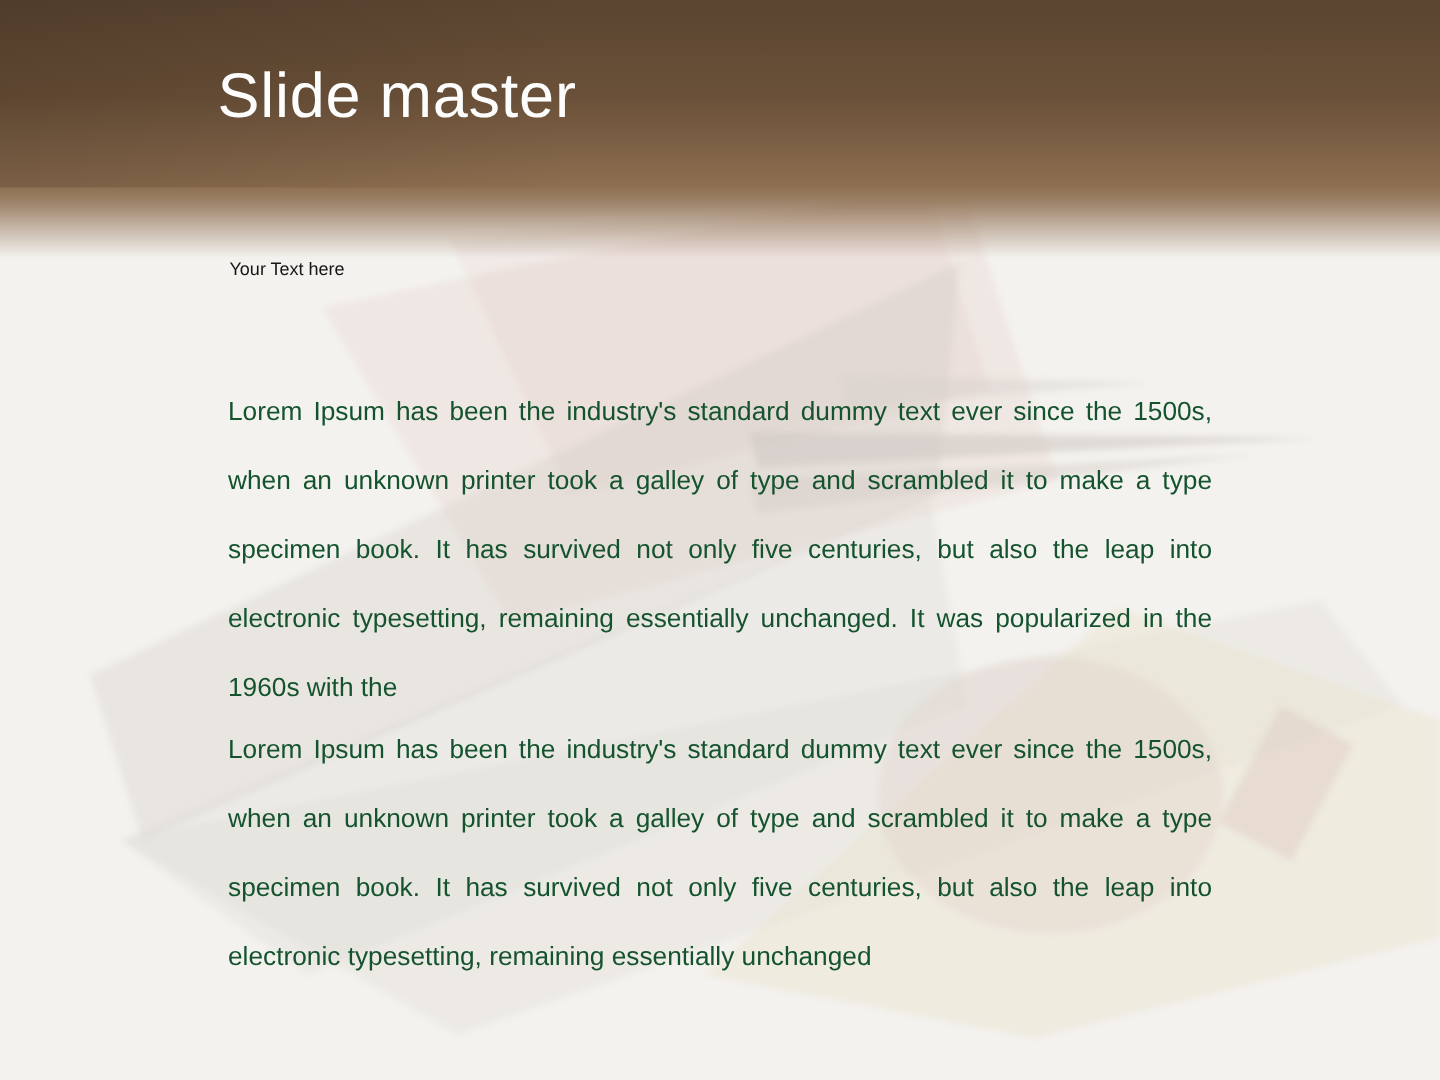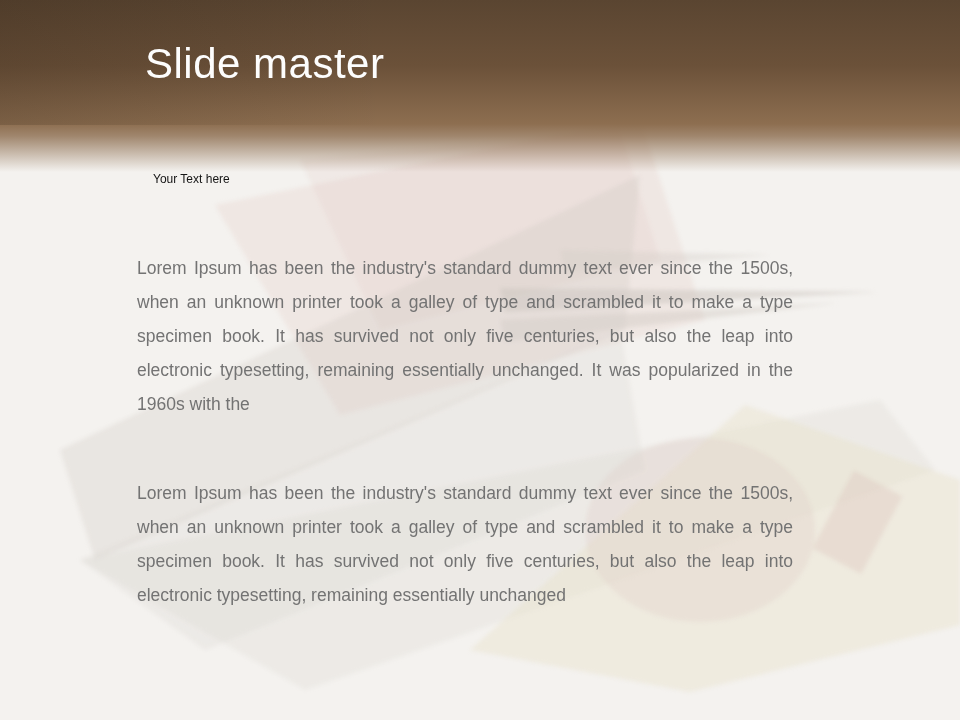--- a/index.html
+++ b/index.html
@@ -55,27 +55,27 @@
   .text-placeholder {
     position: absolute;
     left: 153px;
     top: 172px;
     width: 656px;
     font-size: 12px;
     color: #151515;
   }
   .body-para {
     position: absolute;
-    left: 137px;
+    left: 152px;
     width: 656px;
     margin: 0;
     font-size: 17.5px;
-    line-height: 34px;
+    line-height: 46px;
     text-align: justify;
-    color: #737373;
+    color: #14532d;
   }
   .body-para-1 { top: 251px; }
   .body-para-2 { top: 476px; }
 </style>
 </head>
 <body>
 
 <div class="slide">
 
   <svg class="watermark" viewBox="0 0 960 720" xmlns="http://www.w3.org/2000/svg" aria-hidden="true">

